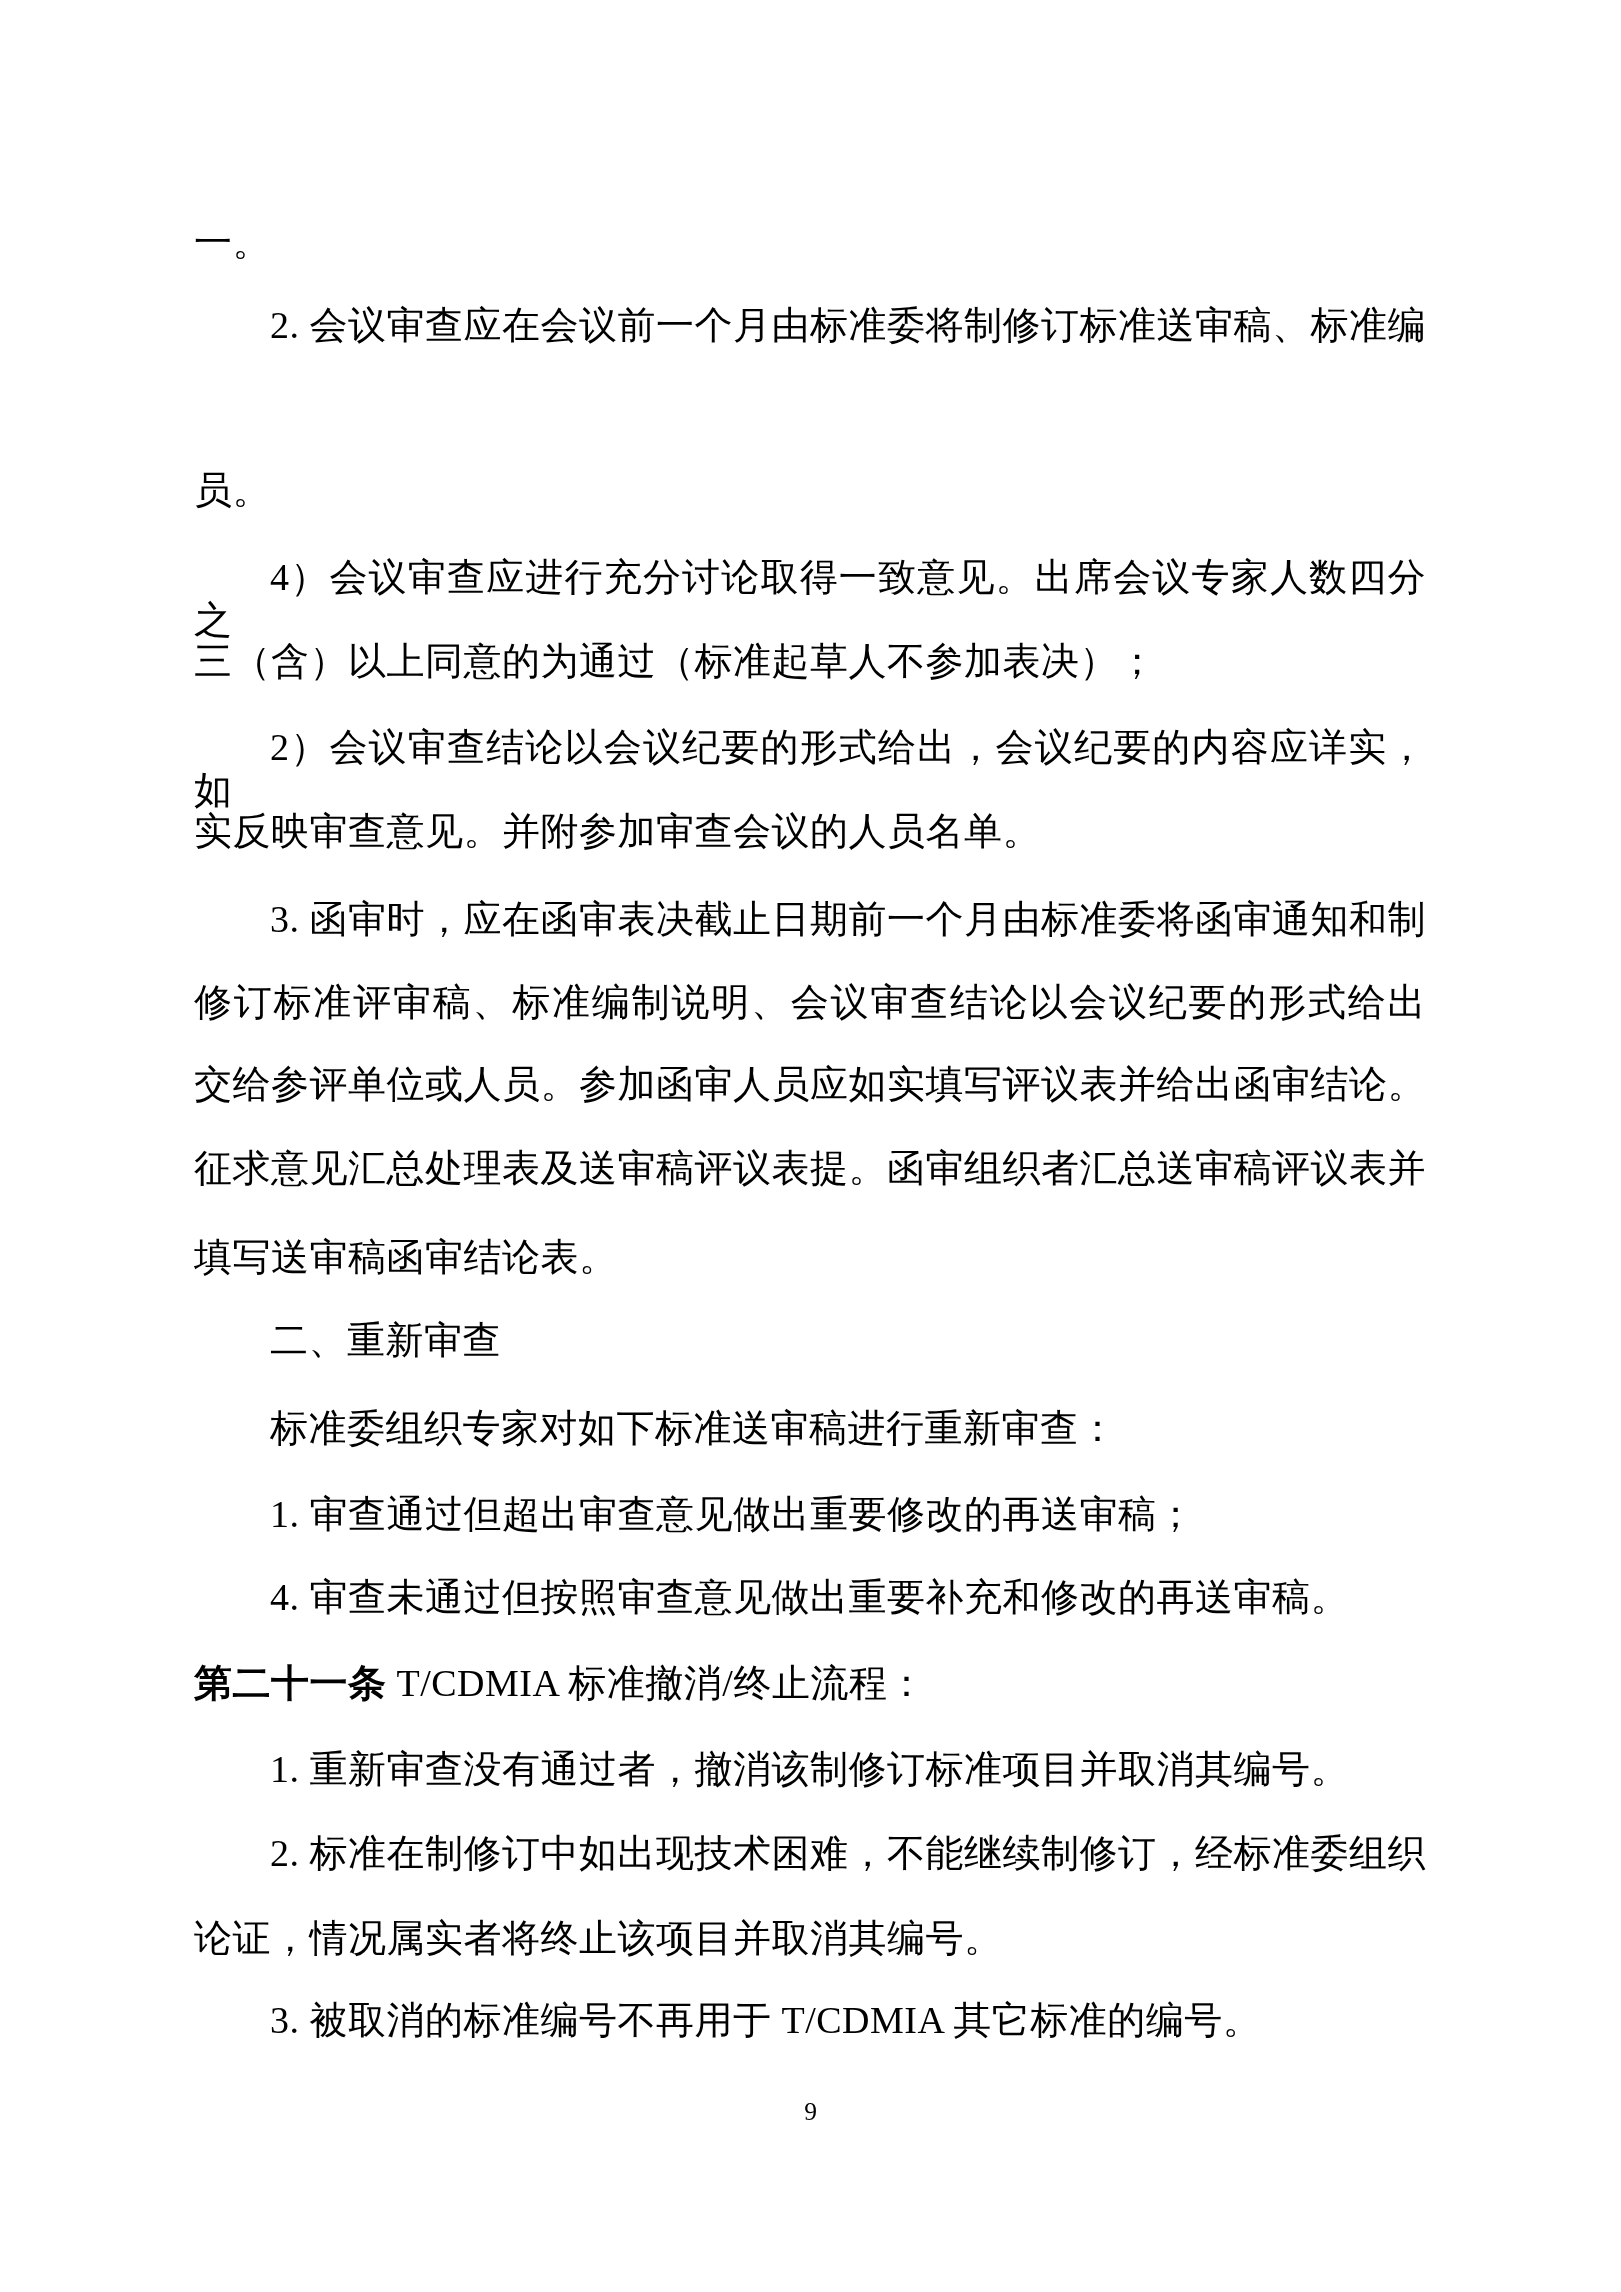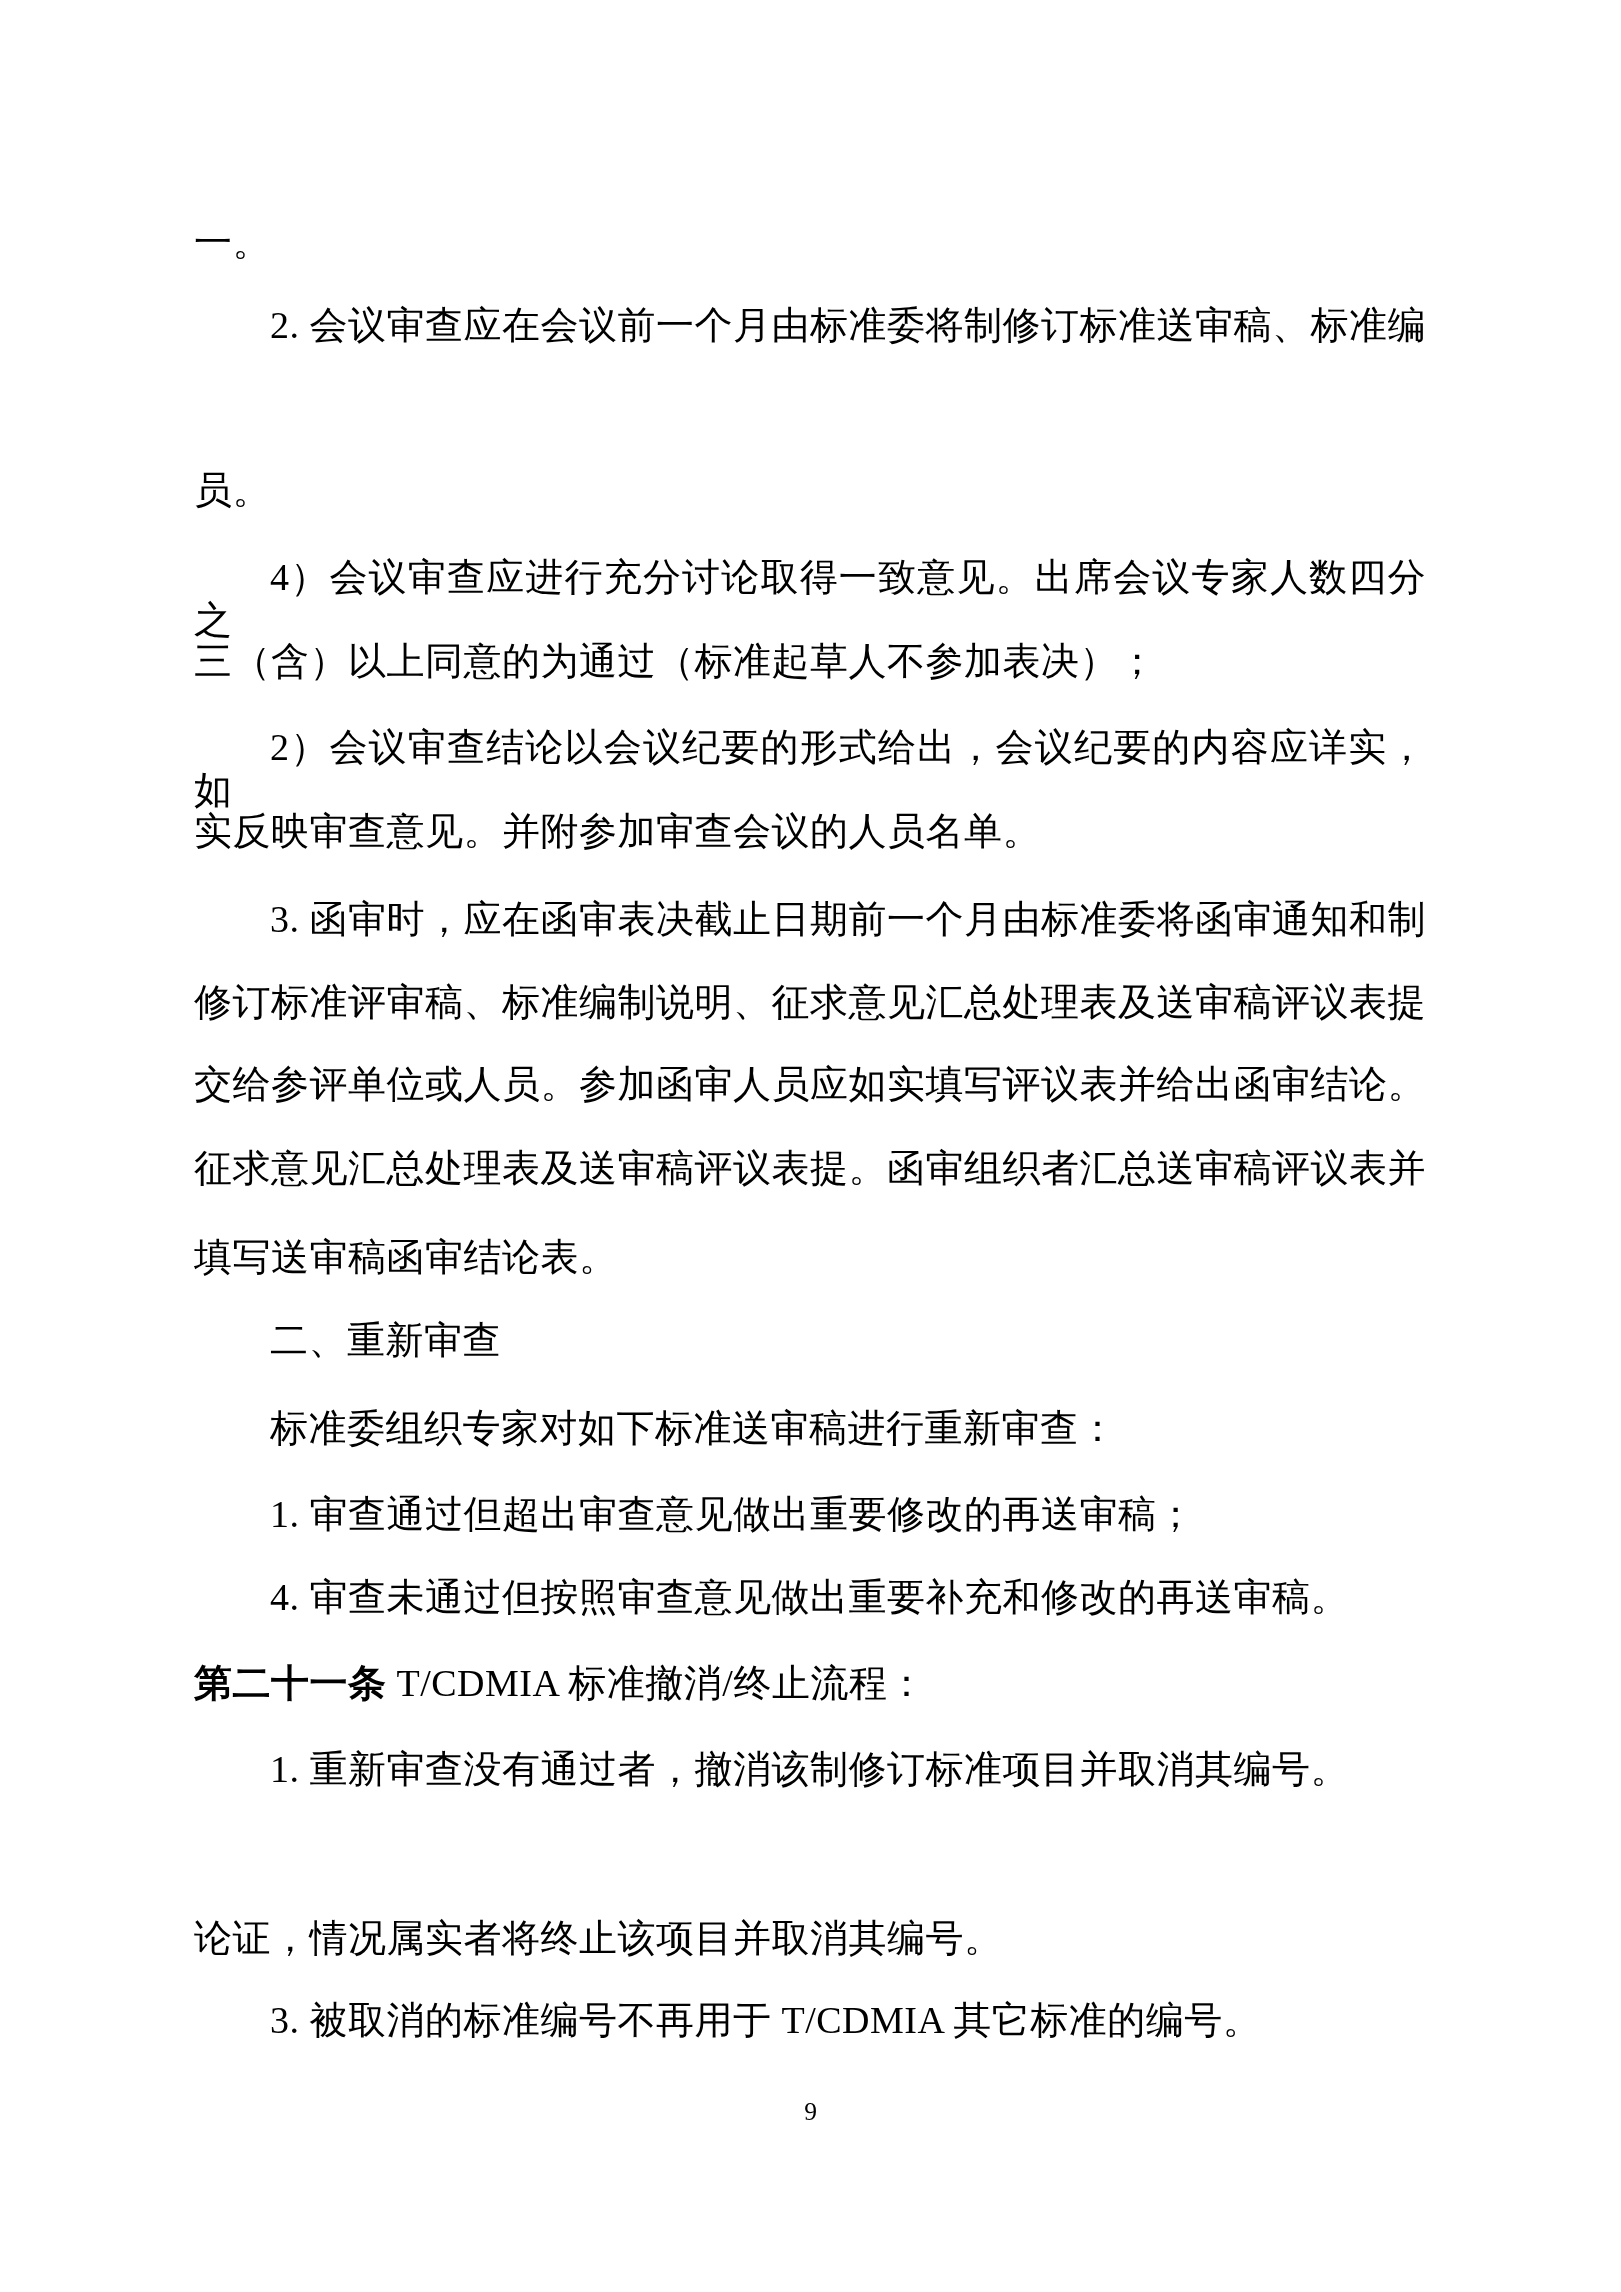--- a/index.html
+++ b/index.html
@@ -60,33 +60,34 @@
 <div class="page">
 
   <div class="ln" style="top:221px">一。</div>
   <div class="ln ind just" style="top:304px">2. 会议审查应在会议前一个月由标准委将制修订标准送审稿、标准编</div>
   <div class="ln" style="top:469px">员。</div>
   <div class="ln ind just" style="top:556px">4）会议审查应进行充分讨论取得一致意见。出席会议专家人数四分之</div>
   <div class="ln" style="top:640px">三（含）以上同意的为通过（标准起草人不参加表决）；</div>
   <div class="ln ind just" style="top:726px">2）会议审查结论以会议纪要的形式给出，会议纪要的内容应详实，如</div>
   <div class="ln" style="top:810px">实反映审查意见。并附参加审查会议的人员名单。</div>
   <div class="ln ind just" style="top:898px">3. 函审时，应在函审表决截止日期前一个月由标准委将函审通知和制</div>
-  <div class="ln just" style="top:981px">修订标准评审稿、标准编制说明、征求意见汇总处理表及送审稿评议表提</div>
+  <div class="ln just" style="top:981px">修订标准评审稿、标准编制说明、会议审查结论以会议纪要的形式给出</div>
   <div class="ln just" style="top:1063px">交给参评单位或人员。参加函审人员应如实填写评议表并给出函审结论。</div>
   <div class="ln just" style="top:1147px">征求意见汇总处理表及送审稿评议表提。函审组织者汇总送审稿评议表并</div>
   <div class="ln" style="top:1236px">填写送审稿函审结论表。</div>
   <div class="ln ind" style="top:1319px">二、重新审查</div>
   <div class="ln ind" style="top:1407px">标准委组织专家对如下标准送审稿进行重新审查：</div>
   <div class="ln ind" style="top:1493px">1. 审查通过但超出审查意见做出重要修改的再送审稿；</div>
   <div class="ln ind" style="top:1576px">4. 审查未通过但按照审查意见做出重要补充和修改的再送审稿。</div>
 
   <div class="ln" style="top:1662px">
     <span class="bold">第二十一条</span><span> T/CDMIA 标准撤消/终止流程：</span>
   </div>
 
   <div class="ln ind" style="top:1748px">1. 重新审查没有通过者，撤消该制修订标准项目并取消其编号。</div>
+  <div class="ln ind just" style="top:1832px">2. 标准在制修订中如出现技术困难，不能继续制修订，经标准委组织</div>
   <div class="ln" style="top:1917px">论证，情况属实者将终止该项目并取消其编号。</div>
   <div class="ln ind" style="top:1999px">3. 被取消的标准编号不再用于 T/CDMIA 其它标准的编号。</div>
 
   <div class="pagenum">9</div>
 
 </div>
 
 
 </body></html>

